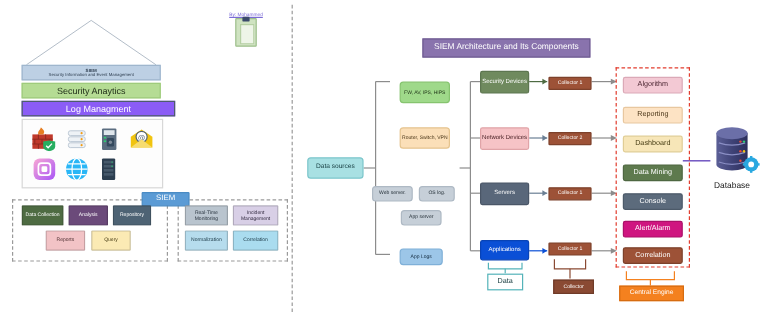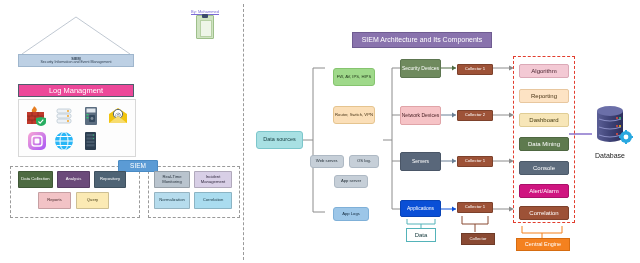--- a/index.html
+++ b/index.html
@@ -19,22 +19,22 @@
     font-size:3.6px;flex-direction:column;
   }
   .siem-banner .b1{font-size:3.8px;font-weight:bold;}
   .siem-banner .b2{font-size:3.6px;}
   .sec-analytics{
     left:18px;top:69px;width:116px;height:13px;
     background:#b5dc94;border:1px solid #9fcb7c;color:#1d2b16;
     font-size:7.5px;
   }
   .log-mgmt{
-    left:18px;top:84px;width:116px;height:13px;
-    background:#ec4899;border:1px solid #4e5d6c;color:#ffffff;
+    left:18px;top:84px;width:128px;height:13px;
+    background:#8b5cf6;border:1px solid #4e5d6c;color:#ffffff;
     font-size:7.5px;
   }
   .icon-box{position:absolute;left:18px;top:99px;width:116px;height:56px;background:#fdfdfd;border:1px solid #d8d8d8;}
   .icon-grid{position:absolute;left:4px;top:3px;width:108px;height:50px;display:grid;grid-template-columns:repeat(4,1fr);grid-template-rows:repeat(2,1fr);}
   .ic{display:flex;align-items:center;justify-content:center;}
 
   
   .grp{position:absolute;border:1px dashed #9a9a9a;box-sizing:border-box;}
   .grp-left{left:10px;top:166px;width:130px;height:52px;}
   .grp-right{left:148px;top:166px;width:92px;height:52px;}
@@ -125,20 +125,21 @@
 
   <svg class="wires">
     <polyline points="22,54 76,17 130,54" fill="none" stroke="#b0bac6" stroke-width="0.8"></polyline>
   </svg>
 
   <div class="node siem-banner">
     <span class="b1">SIEM</span>
     <span class="b2">Security Information and Event Management</span>
   </div>
 
+  <div class="node sec-analytics">Security Anaytics</div>
   <div class="node log-mgmt">Log Managment</div>
 
   <div class="icon-box">
     <div class="icon-grid">
       <div class="ic">
         <svg width="22" height="20" viewBox="0 0 22 20">
           <rect x="1" y="6" width="17" height="12" fill="#c0392b"></rect>
           <g stroke="#8e2a1f" stroke-width="0.8">
             <line x1="1" y1="10" x2="18" y2="10"></line>
               <line x1="1" y1="14" x2="18" y2="14"></line>

